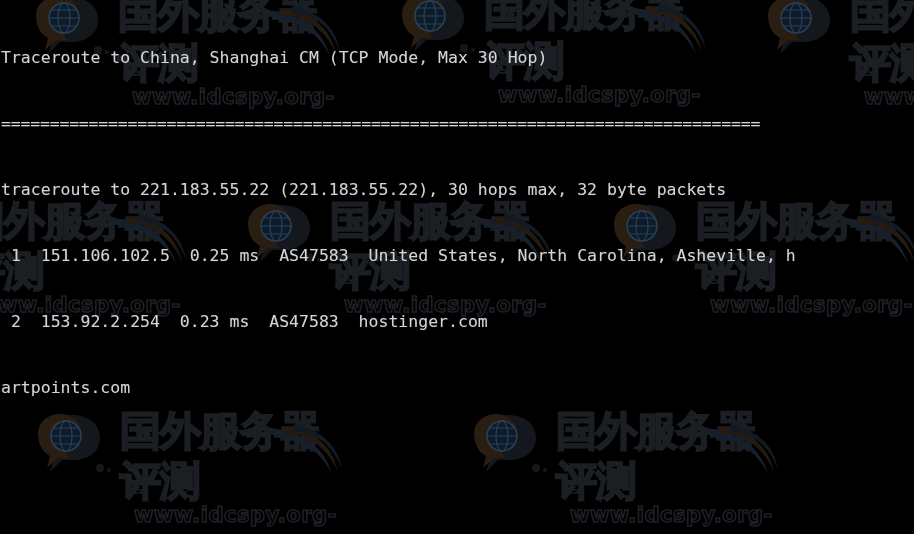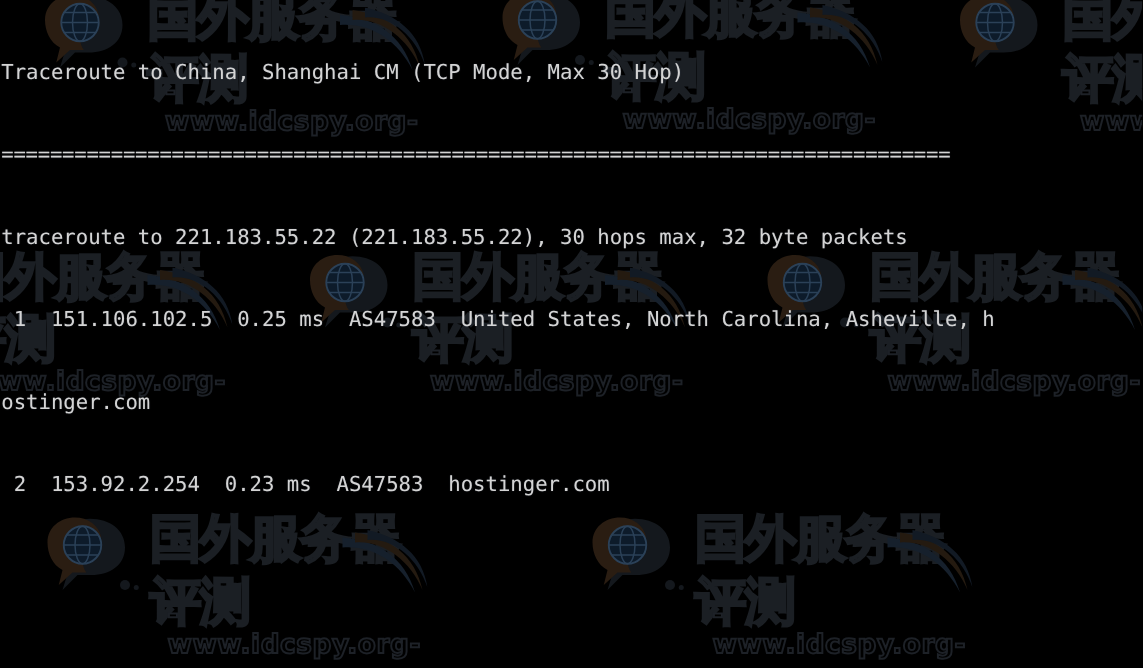--- a/index.html
+++ b/index.html
@@ -233,22 +233,22 @@
       </svg>
     </div>
 
   </div>
 
   <div id="terminal">
     <div class="line">Traceroute to China, Shanghai CM (TCP Mode, Max 30 Hop)</div>
     <div class="line sep">==============================================================================</div>
     <div class="line">traceroute to 221.183.55.22 (221.183.55.22), 30 hops max, 32 byte packets</div>
     <div class="line"> 1  151.106.102.5  0.25 ms  AS47583  United States, North Carolina, Asheville, h</div>
-    <div class="line">ostinger.com</div>
     <div class="line"> 2  153.92.2.254  0.23 ms  AS47583  hostinger.com</div>
+    <div class="line">artpoints.com</div>
     
     
     
     
     
     
     
     
     
     

